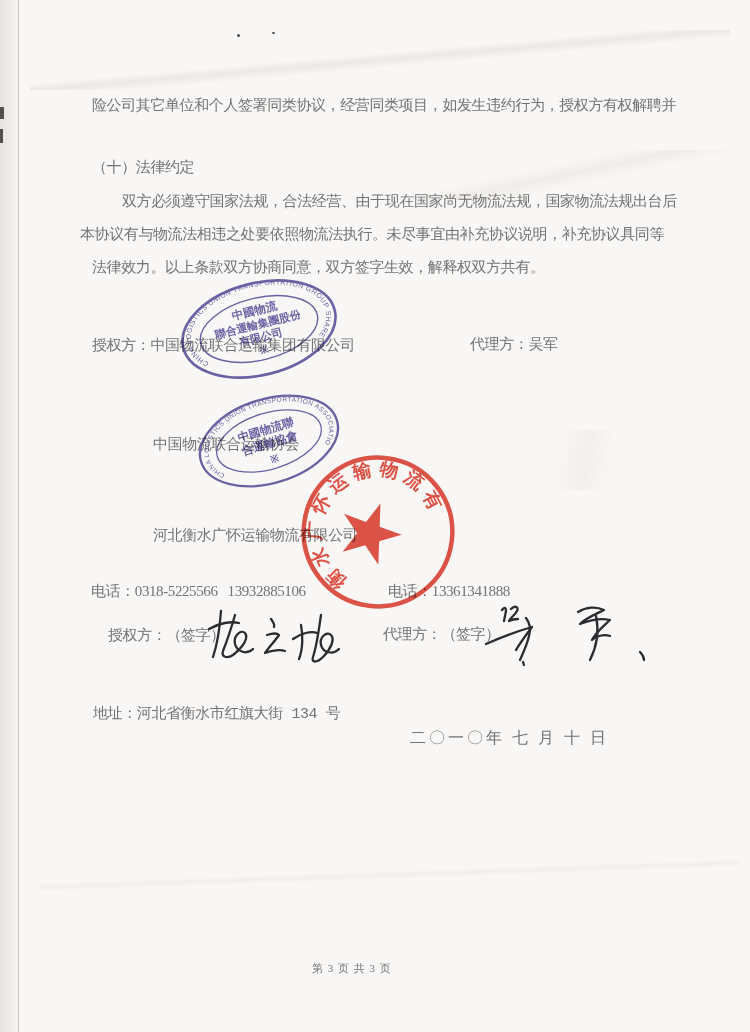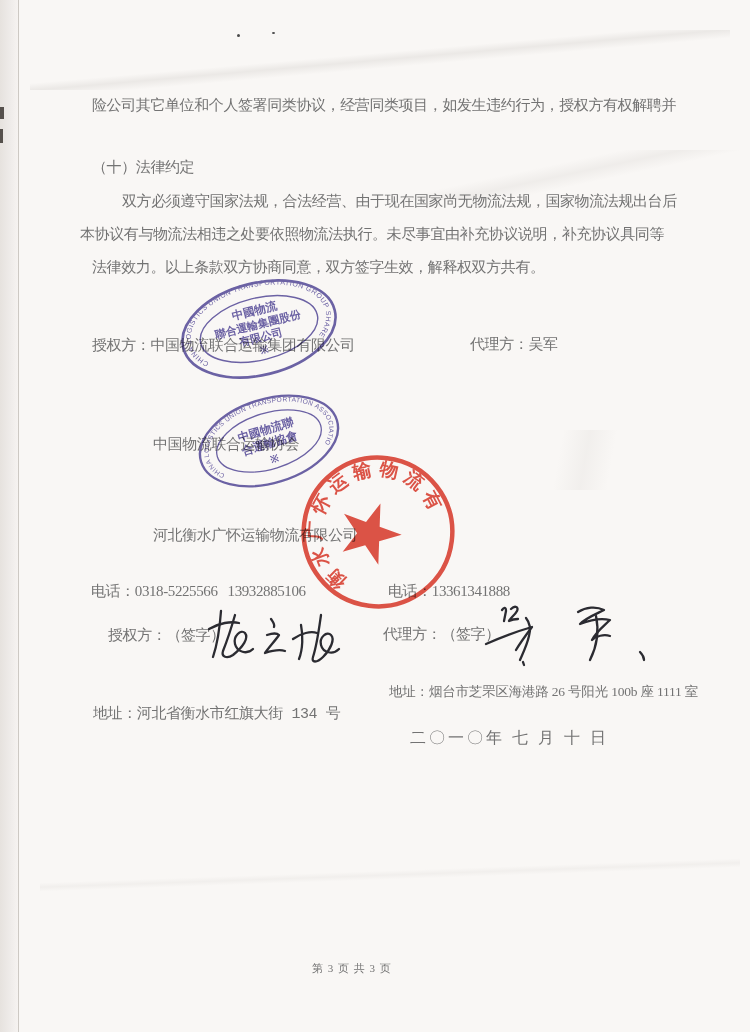--- a/index.html
+++ b/index.html
@@ -52,21 +52,20 @@
 
   <div class="tline" style="left:92px;top:336px;">授权方：中国物流联合运输集团有限公司</div>
   <div class="tline" style="left:470px;top:335px;">代理方：吴军</div>
   <div class="tline" style="left:153px;top:435px;">中国物流联合运输协会</div>
   <div class="tline" style="left:153px;top:526px;">河北衡水广怀运输物流有限公司</div>
   <div class="tline" style="left:91px;top:582px;">电话：0318-5225566   13932885106</div>
   <div class="tline" style="left:388px;top:582px;">电话：13361341888</div>
   <div class="tline" style="left:108px;top:626px;">授权方：（签字）</div>
   <div class="tline" style="left:383px;top:625px;">代理方：（签字）</div>
   <div class="tline" style="left:93px;top:706px;font-family:Liberation Mono, monospace;">地址：河北省衡水市红旗大街 134 号</div>
-  <div class="tline small" style="left:389px;top:684px;">地址：烟台市芝罘区海港路 26 号阳光 100b 座 1111 室</div>
   <div class="tline date" style="left:410px;top:728px;">二〇一〇年 七 月 十 日</div>
   <div class="tline footer" style="left:312px;top:962px;">第 3 页 共 3 页</div>
 
   <div class="stamp" style="left:177px;top:279px;transform:rotate(-14deg);opacity:.88;">
     <svg width="164" height="100" viewBox="0 0 164 100">
       <g fill="none" stroke="#5a4f9f">
         <ellipse cx="82" cy="50" rx="78" ry="46" stroke-width="2.6"></ellipse>
         <ellipse cx="82" cy="50" rx="60" ry="31" stroke-width="1.4"></ellipse>
       </g>
       <path id="ringpath1" d="M 26.9,71.8 A 69,40 0 1 1 137.1,71.8" fill="none"></path>

